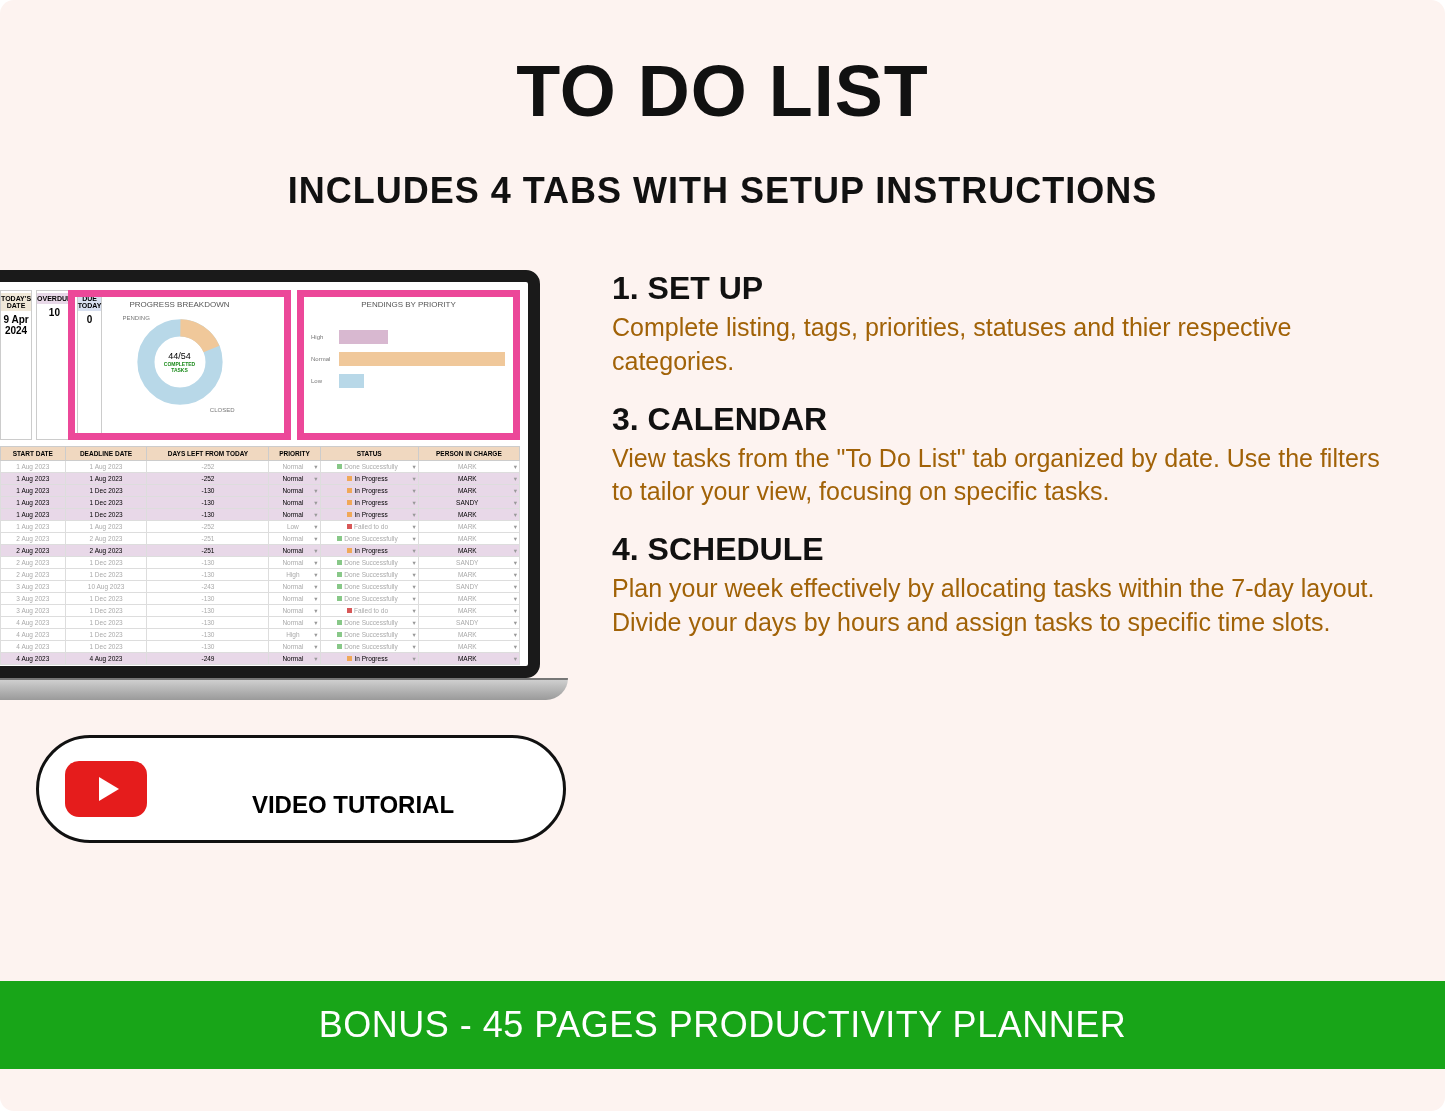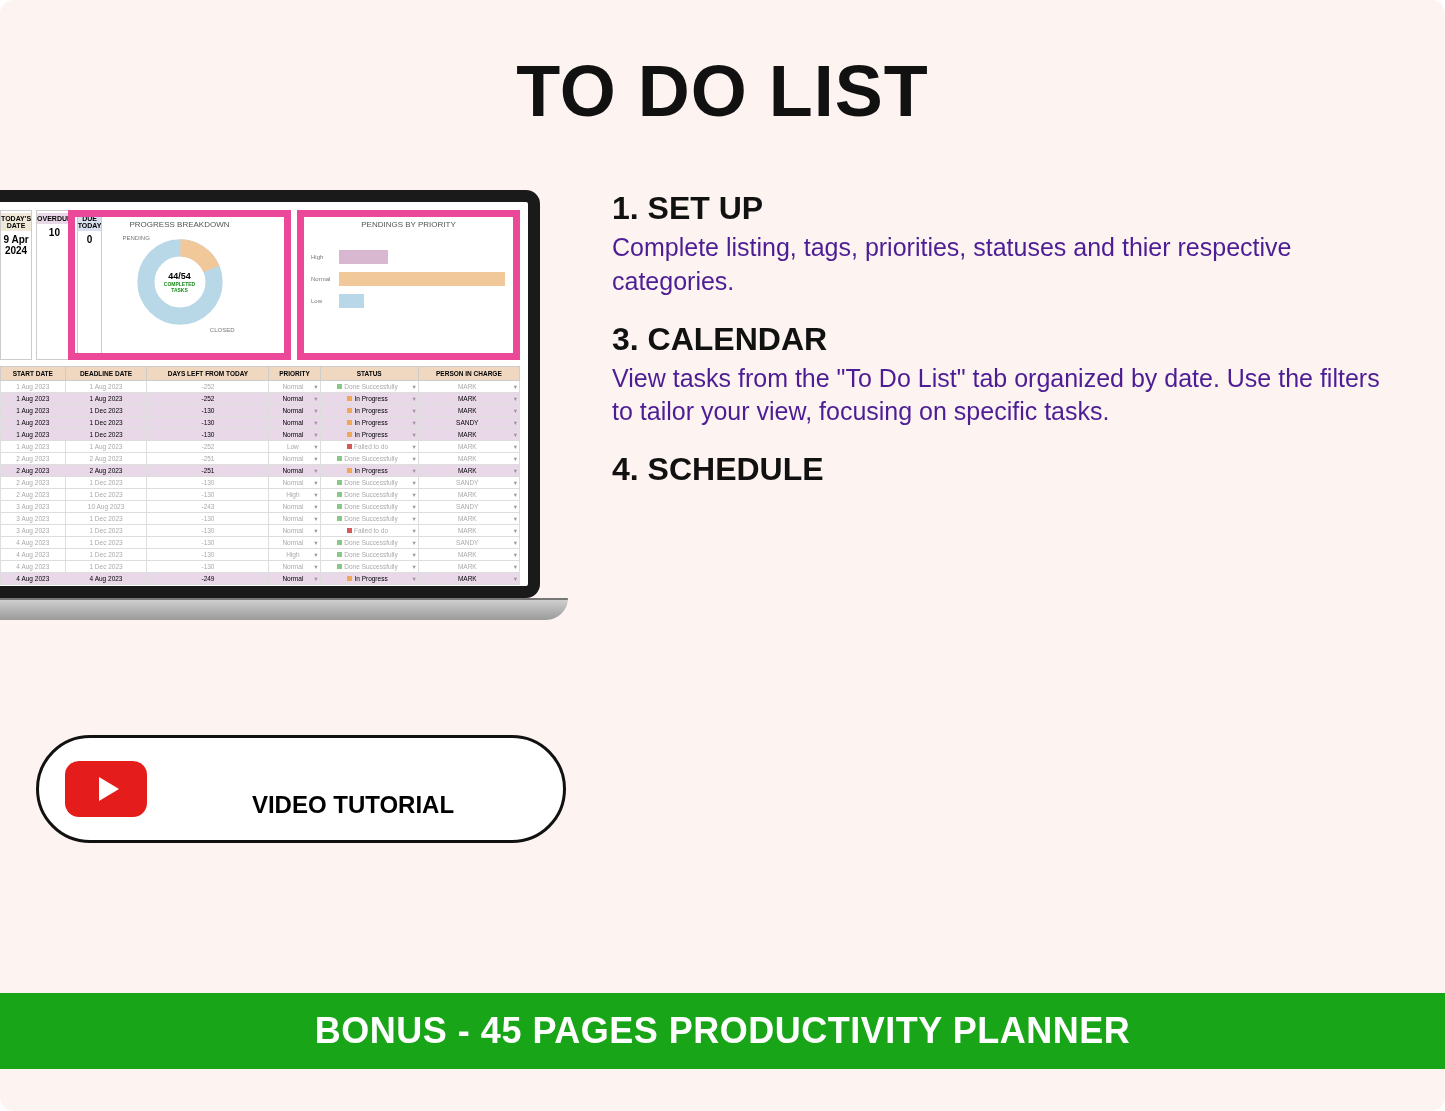--- a/index.html
+++ b/index.html
@@ -115,21 +115,21 @@
   margin: 8px auto;
 }
 .donut svg { width: 100%; height: 100%; }
 .donut-center {
   position: absolute;
   top: 50%;
   left: 50%;
   transform: translate(-50%, -50%);
   text-align: center;
 }
-.donut-center .num { font-size: 9px; font-weight: 700; }
+.donut-center .num { font-size: 9px; font-weight: 400; }
 .donut-center .txt { font-size: 5px; color: #1a8a1a; font-weight: 600; }
 .donut-label {
   position: absolute;
   font-size: 6px;
   color: #777;
 }
 .bar-chart {
   padding: 10px 4px;
 }
 .bar-row {
@@ -167,21 +167,21 @@
 .section { margin-bottom: 22px; }
 .section-title {
   font-size: 32px;
   font-weight: 800;
   color: #111;
   margin-bottom: 4px;
 }
 .section-text {
   font-size: 25px;
   line-height: 1.35;
-  color: #4c1d95;
+  color: #a16207;
 }
 .video-badge {
   position: absolute;
   left: 36px;
   top: 735px;
   width: 530px;
   height: 108px;
   background: #fff;
   border: 3px solid #111;
   border-radius: 54px;
@@ -211,37 +211,38 @@
   font-weight: 700;
   text-align: center;
   line-height: 1.35;
   flex: 1;
 }
 .bonus-bar {
   position: absolute;
   bottom: 42px;
   left: 0;
   right: 0;
-  height: 76px;
+  height: 88px;
   background: #18a518;
   color: #fff;
   font-size: 36px;
-  font-weight: 700;
+  font-weight: 400;
   display: flex;
   align-items: center;
   justify-content: center;
   letter-spacing: 0.5px;
 }
 </style>
 </head>
 <body>
 
 <div class="page">
 
   <h1 class="title">TO DO LIST</h1>
+  <h2 class="subtitle">INCLUDES 4 TABS WITH SETUP INSTRUCTIONS</h2>
 
   <div class="content">
     <div class="left">
       <div class="laptop">
         <div class="laptop-screen">
 
           <div class="dashboard">
             <div class="stats-col">
               <div class="stat-box">
                 <div class="stat-label date">TODAY'S DATE</div>
@@ -452,20 +453,21 @@
         <div class="section">
           <div class="section-title">1. SET UP</div>
           <div class="section-text">Complete listing, tags, priorities, statuses and thier respective categories.</div>
         </div>
         <div class="section">
           <div class="section-title">3. CALENDAR</div>
           <div class="section-text">View tasks from the "To Do List" tab organized by date. Use the filters to tailor your view, focusing on specific tasks.</div>
         </div>
         <div class="section">
           <div class="section-title">4. SCHEDULE</div>
+          <div class="section-text">Plan your week effectively by allocating tasks within the 7-day layout. Divide your days by hours and assign tasks to specific time slots.</div>
         </div>
       </div>
   </div>
 
   <div class="video-badge">
     <div class="youtube-icon"></div>
     <div class="video-text">
       <br>
       <span>VIDEO TUTORIAL</span>
     </div>

